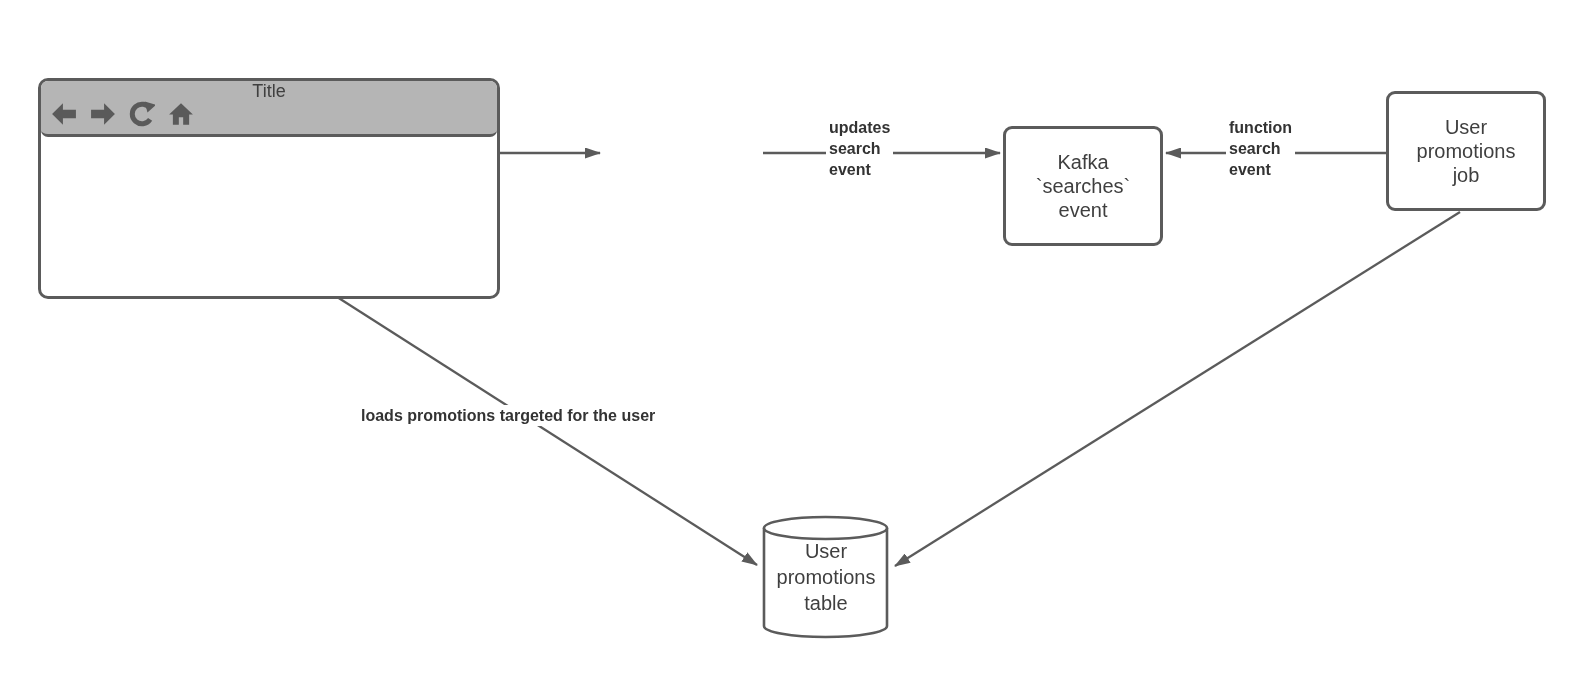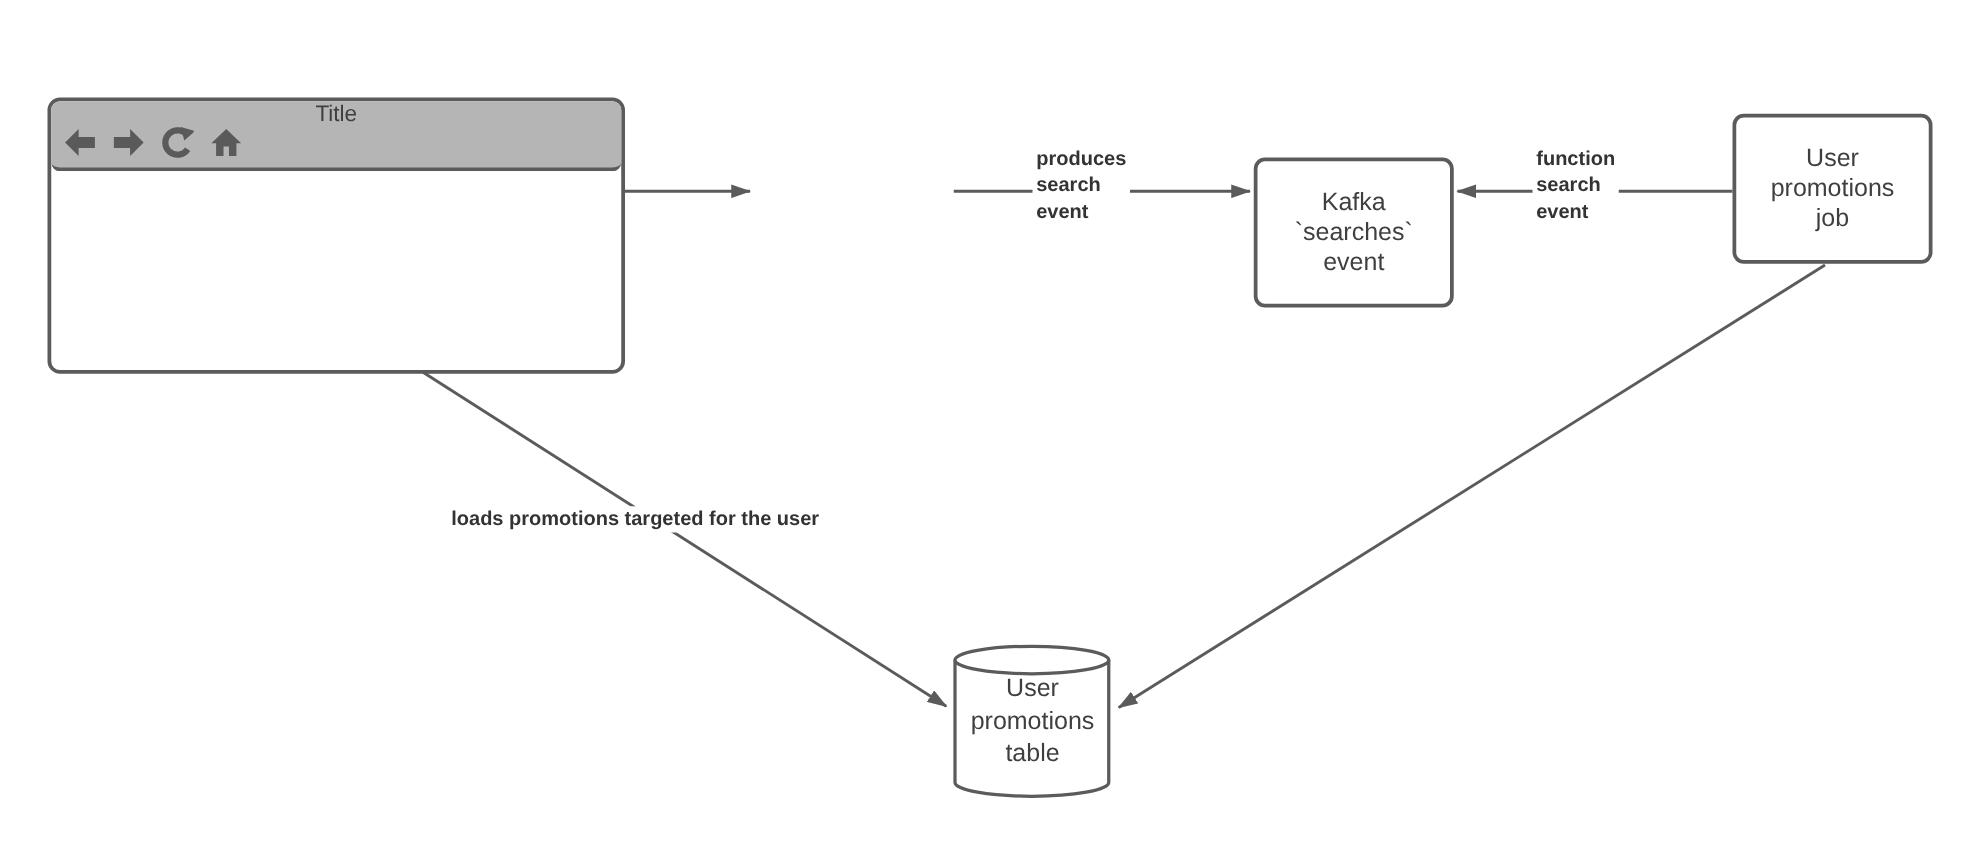--- a/index.html
+++ b/index.html
@@ -122,21 +122,21 @@
     <span>job</span>
   </div>
 
   <div class="cylinder-label">
     <div>User</div>
     <div>promotions</div>
     <div>table</div>
   </div>
 
   <div class="edge-label" id="label-produces">
-    <div>produces</div>
+    <div>updates</div>
     <div>search</div>
     <div>event</div>
   </div>
 
   <div class="edge-label" id="label-consumes">
     <div>function</div>
     <div>search</div>
     <div>event</div>
   </div>
 

